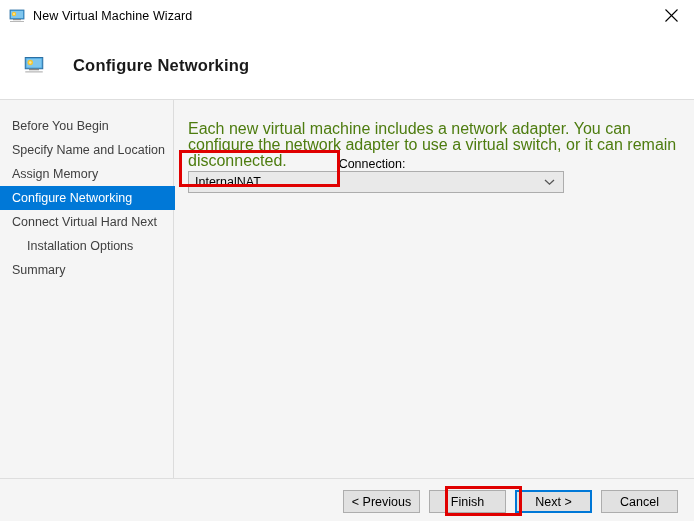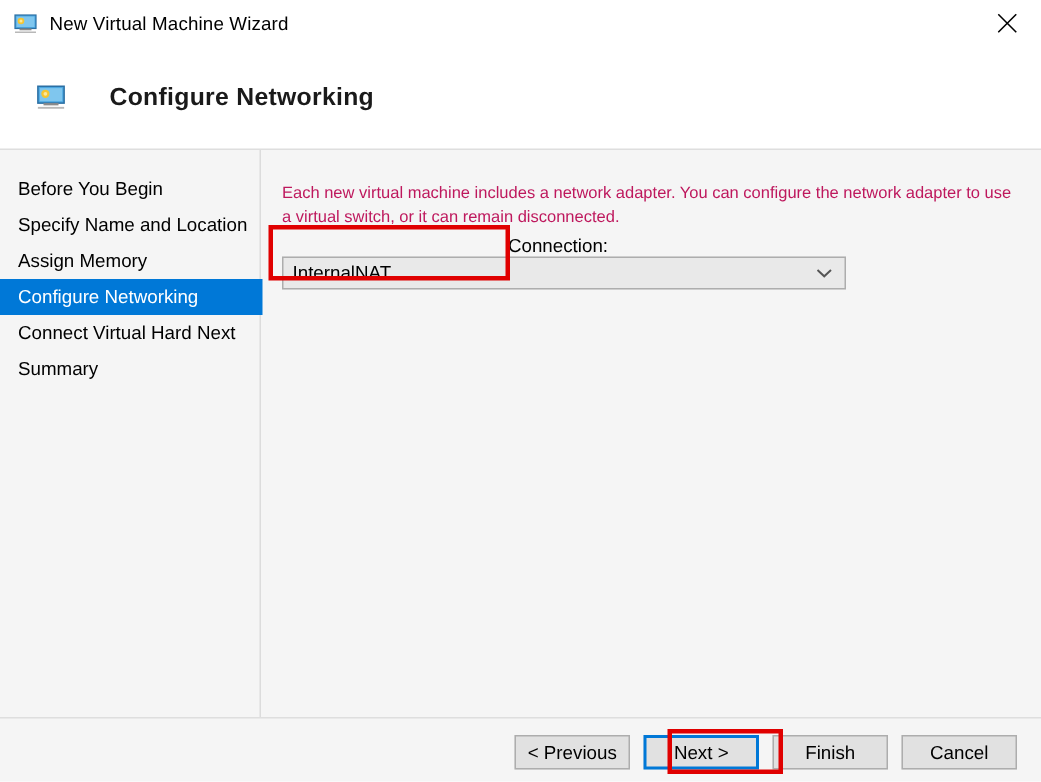--- a/index.html
+++ b/index.html
@@ -92,21 +92,21 @@
     background: #f5f5f5;
     border-right: 1px solid #dcdcdc;
     box-sizing: border-box;
     padding-top: 14px;
   }
   .nav-item {
     height: 24px;
     line-height: 24px;
     padding-left: 12px;
     font-size: 12.5px;
-    color: #000000;
+    color: #404040;
     white-space: nowrap;
     cursor: default;
   }
   .nav-item.indented {
     padding-left: 27px;
   }
   .nav-item.selected {
     background: #0078d7;
     color: #ffffff;
     width: 170px;
@@ -115,23 +115,23 @@
   .content {
     position: absolute;
     left: 175px; top: 0;
     width: 519px; height: 378px;
     background: #f5f5f5;
   }
   .description {
     position: absolute;
     left: 13px; top: 21px;
     width: 492px;
-    font-size: 11px;
+    font-size: 16px;
     line-height: 16px;
-    color: #be185d;
+    color: #4d7c0f;
   }
 
   .conn-row {
     position: absolute;
     left: 13px; top: 57px;
     display: flex;
     align-items: center;
     flex-direction: column;
   }
   .conn-label {
@@ -263,20 +263,23 @@
     </div>
     <div class="nav-item">
       <span>Assign Memory</span>
     </div>
     <div class="nav-item selected">
       <span>Configure Networking</span>
     </div>
     <div class="nav-item">
       <span>Connect Virtual Hard Next</span>
     </div>
+    <div class="nav-item indented">
+      <span>Installation Options</span>
+    </div>
     <div class="nav-item">
       <span>Summary</span>
     </div>
   </div>
 
   <div class="content">
     <div class="description">Each new virtual machine includes a network adapter. You can configure the network adapter to use a virtual switch, or it can remain disconnected.</div>
 
     <div class="conn-row">
       <span class="conn-label">Connection:</span>
@@ -288,20 +291,20 @@
           </svg>
         </span>
       </div>
     </div>
   </div>
 </div>
 
 <div class="footer">
   <div class="btn-row">
     <button class="btn">&lt; Previous</button>
+    <button class="btn">Finish</button>
     <button class="btn default">Next &gt;</button>
-    <button class="btn">Finish</button>
     <button class="btn">Cancel</button>
   </div>
 </div>
 
 <div class="annot" id="annot-conn"></div>
 <div class="annot" id="annot-next"></div>
 
 </body></html>

